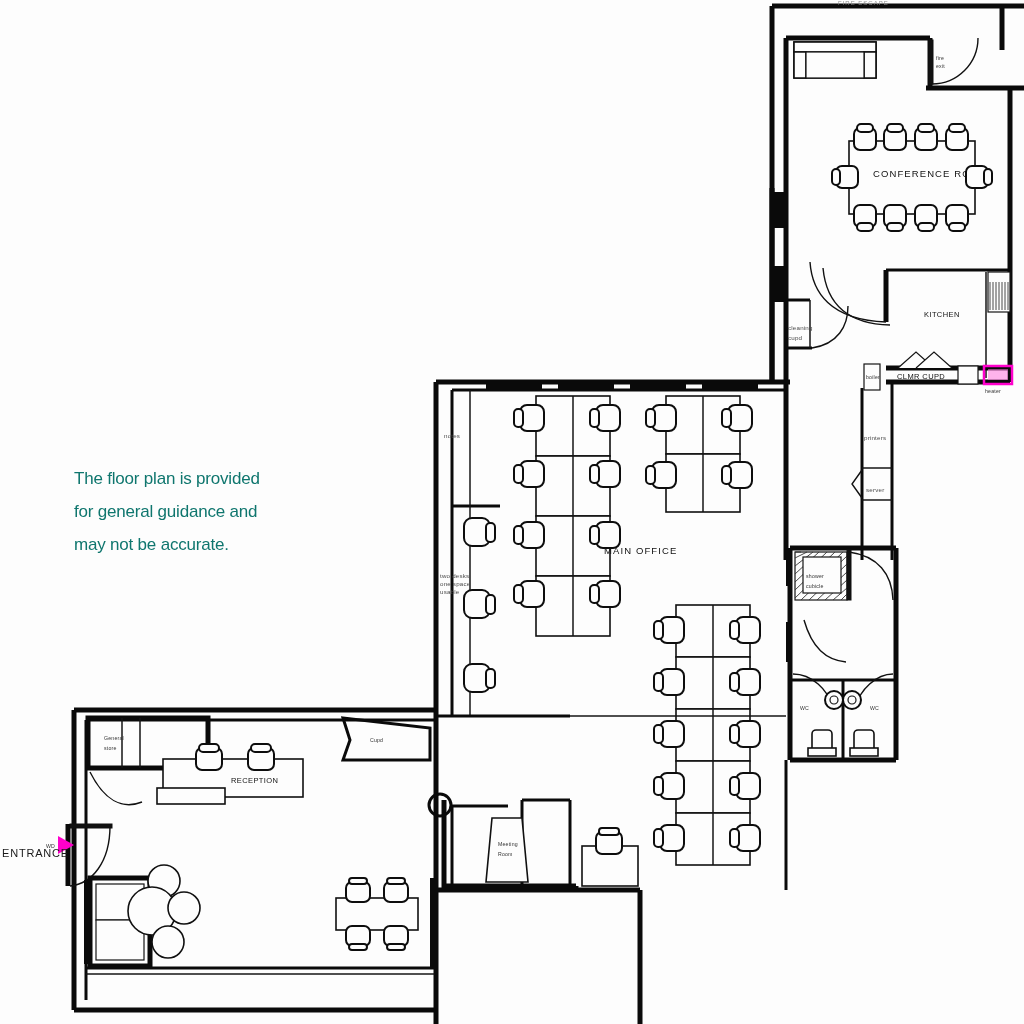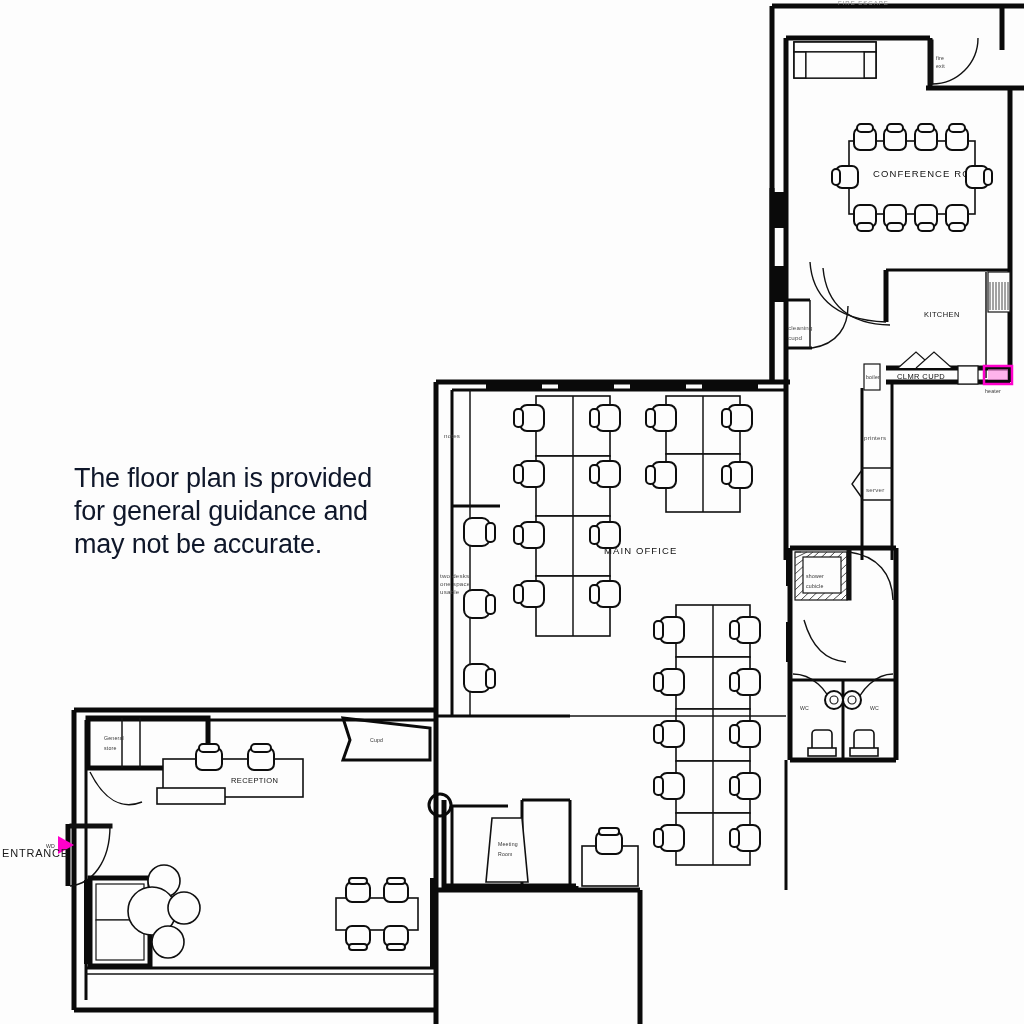--- a/index.html
+++ b/index.html
@@ -21,23 +21,23 @@
     top: 0;
     width: 1024px;
     height: 1024px;
   }
   .disclaimer {
     position: absolute;
     left: 74px;
     top: 462px;
     width: 330px;
     font-family: "Liberation Sans", sans-serif;
-    font-size: 27px;
+    font-size: 17px;
     line-height: 33px;
-    color: #0f172a;
+    color: #0f766e;
     letter-spacing: -0.2px;
     white-space: pre-line;
   }
   
   text {
     font-family: "Liberation Sans", sans-serif;
     fill: #111111;
   }
   .lbl-room {
     font-size: 9.5px;

